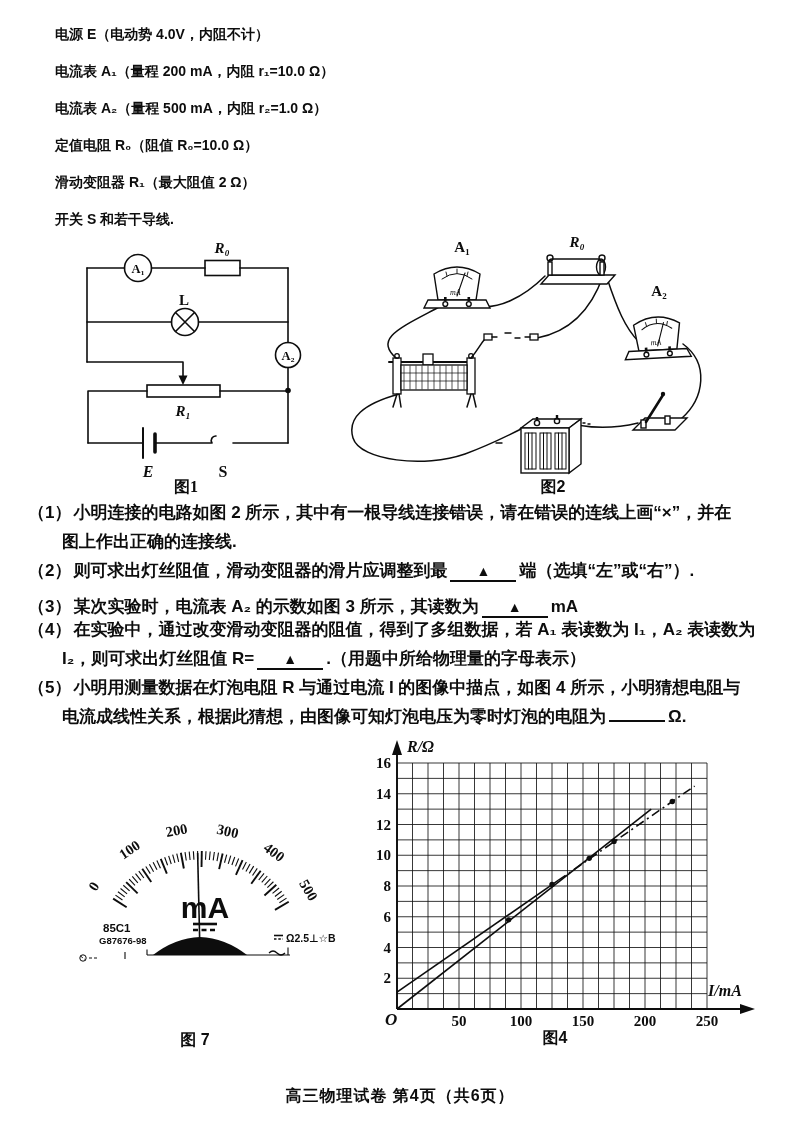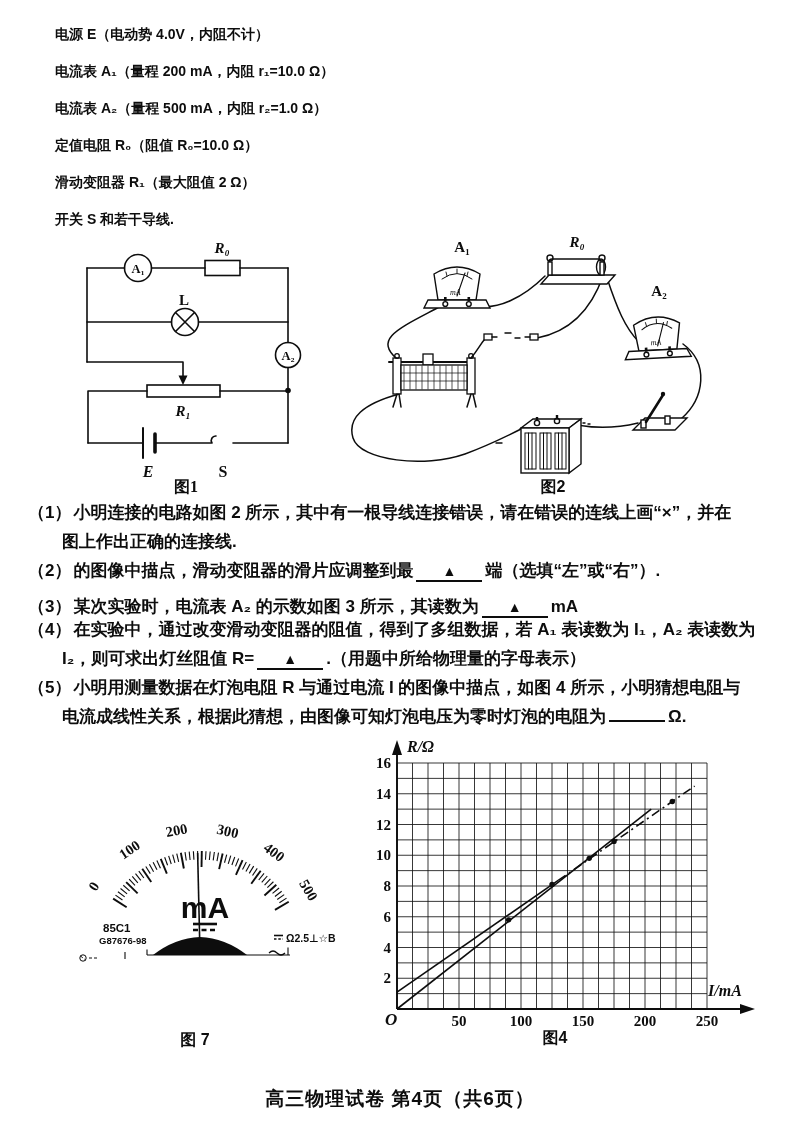--- a/index.html
+++ b/index.html
@@ -8,21 +8,21 @@
   .abs{position:absolute;}
   .equip{left:55px;top:16px;line-height:37px;font-size:14px;font-weight:700;white-space:nowrap;}
   .qline{position:absolute;left:28px;font-size:17px;font-weight:600;white-space:nowrap;line-height:24px;}
   .qline .qnum{margin-right:2px;}
   .indent{padding-left:34px;}
   .blank{display:inline-block;text-align:center;border-bottom:2px solid #0d0d0d;
          font-size:14px;line-height:16px;vertical-align:baseline;margin:0 3px;padding:0 4px 1px 4px;}
   .w70{min-width:58px;} .w55{min-width:48px;}
   .fig-cap{position:absolute;font-size:16px;font-weight:700;text-align:center;width:80px;}
   .footer{position:absolute;left:0;top:1086px;width:800px;text-align:center;
-          font-size:19px;font-weight:700;letter-spacing:1px;}
+          font-size:16px;font-weight:700;letter-spacing:1px;}
   svg{display:block;}
   svg text{font-family:"Liberation Serif","DejaVu Serif",serif;fill:#0d0d0d;}
   .sans{font-family:"Liberation Sans","DejaVu Sans",sans-serif;}
 </style>
 </head>
 <body>
 
 <div class="page">
 
   <div class="abs equip">
@@ -178,21 +178,21 @@
   <div class="fig-cap" style="left:513px;top:477px;">图2</div>
 
   <div>
     <div class="qline" style="top:501px;">
       <span class="qnum">（1）</span><span>小明连接的电路如图 2 所示，其中有一根导线连接错误，请在错误的连线上画“×”，并在</span>
     </div>
     <div class="qline indent" style="top:530px;">
       <span>图上作出正确的连接线.</span>
     </div>
     <div class="qline" style="top:559px;">
-      <span class="qnum">（2）</span><span>的图像中描点，滑动变阻器的滑片应调整到最</span><span class="blank w70">▲</span><span>端（选填“左”或“右”）.</span>
+      <span class="qnum">（2）</span><span>则可求出灯丝阻值，滑动变阻器的滑片应调整到最</span><span class="blank w70">▲</span><span>端（选填“左”或“右”）.</span>
     </div>
     <div class="qline" style="top:595px;">
       <span class="qnum">（3）</span><span>某次实验时，电流表 A₂ 的示数如图 3 所示，其读数为</span><span class="blank w70">▲</span><span>mA</span>
     </div>
     <div class="qline" style="top:618px;">
       <span class="qnum">（4）</span><span>在实验中，通过改变滑动变阻器的阻值，得到了多组数据，若 A₁ 表读数为 I₁，A₂ 表读数为</span>
     </div>
     <div class="qline indent" style="top:647px;">
       <span>I₂，则可求出灯丝阻值 R=</span><span class="blank w70">▲</span><span>.（用题中所给物理量的字母表示）</span>
     </div>

